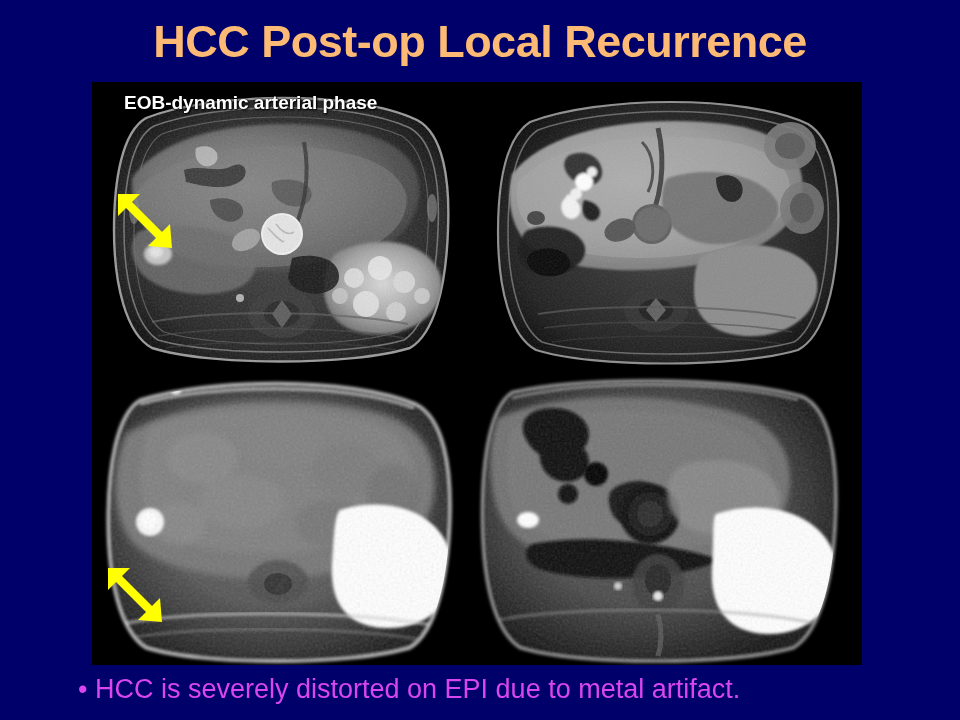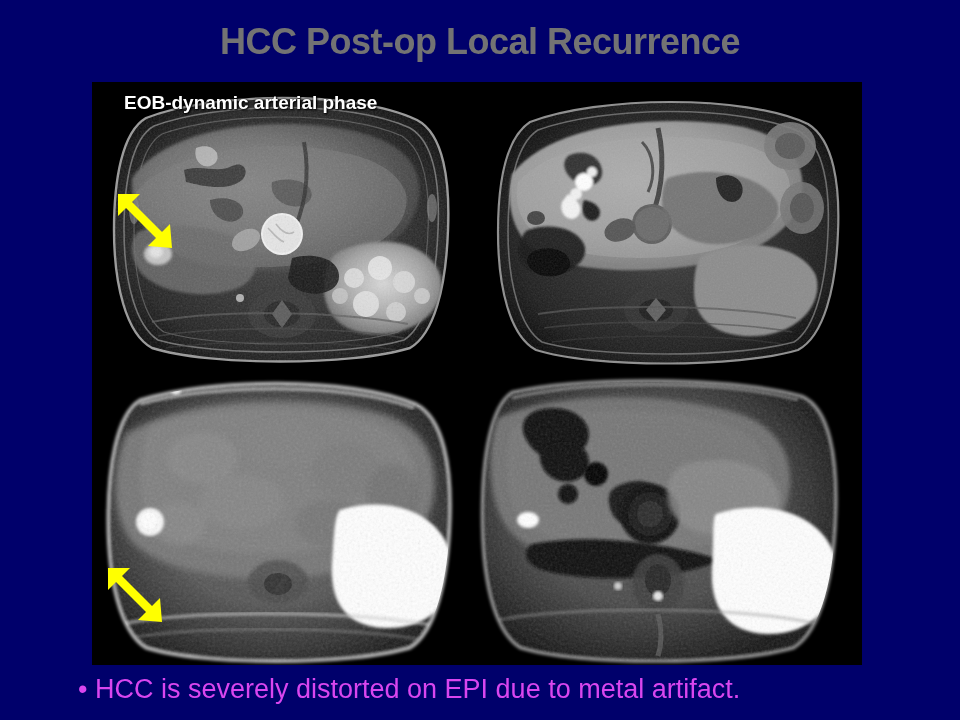--- a/index.html
+++ b/index.html
@@ -16,22 +16,22 @@
     font-family: "Liberation Sans", sans-serif;
   }
 
   
   .slide-title {
     position: absolute;
     left: 0;
     top: 16px;
     width: 960px;
     text-align: center;
-    color: #737373;
-    font-size: 36px;
+    color: #fdba74;
+    font-size: 45px;
     font-weight: bold;
     letter-spacing: -0.5px;
     white-space: nowrap;
     line-height: 52px;
   }
 
   
   .mosaic {
     position: absolute;
     left: 92px;

